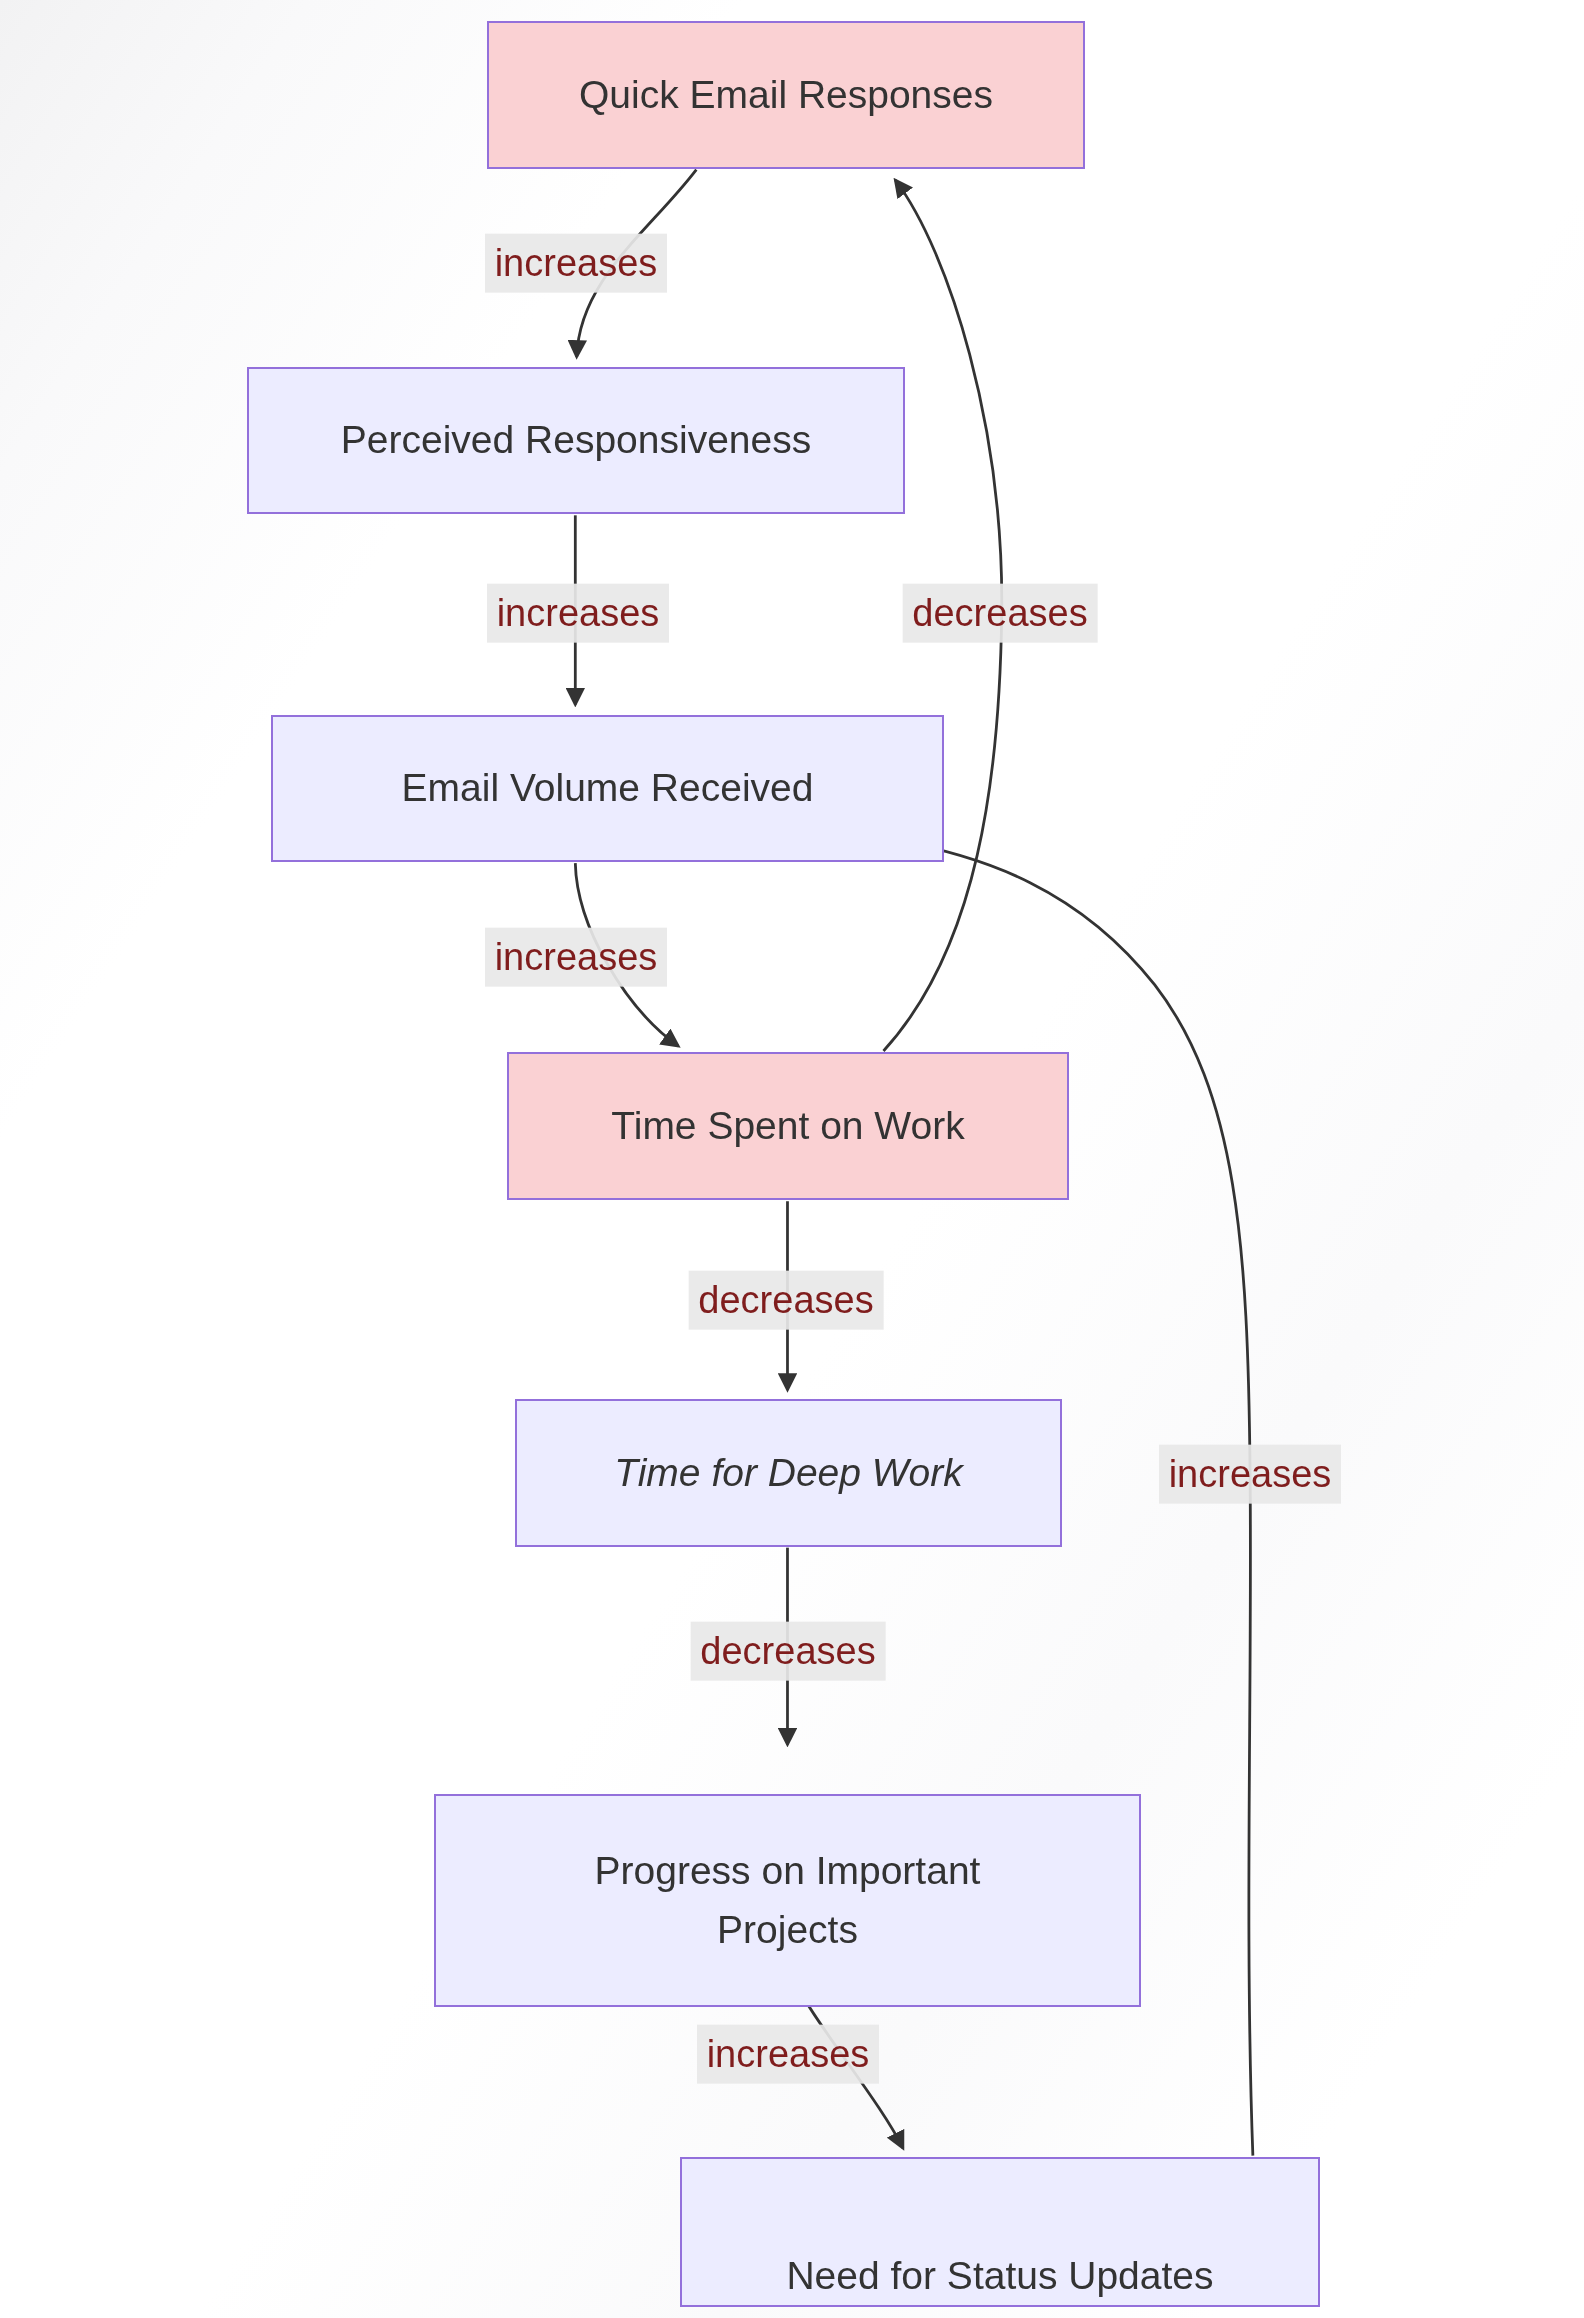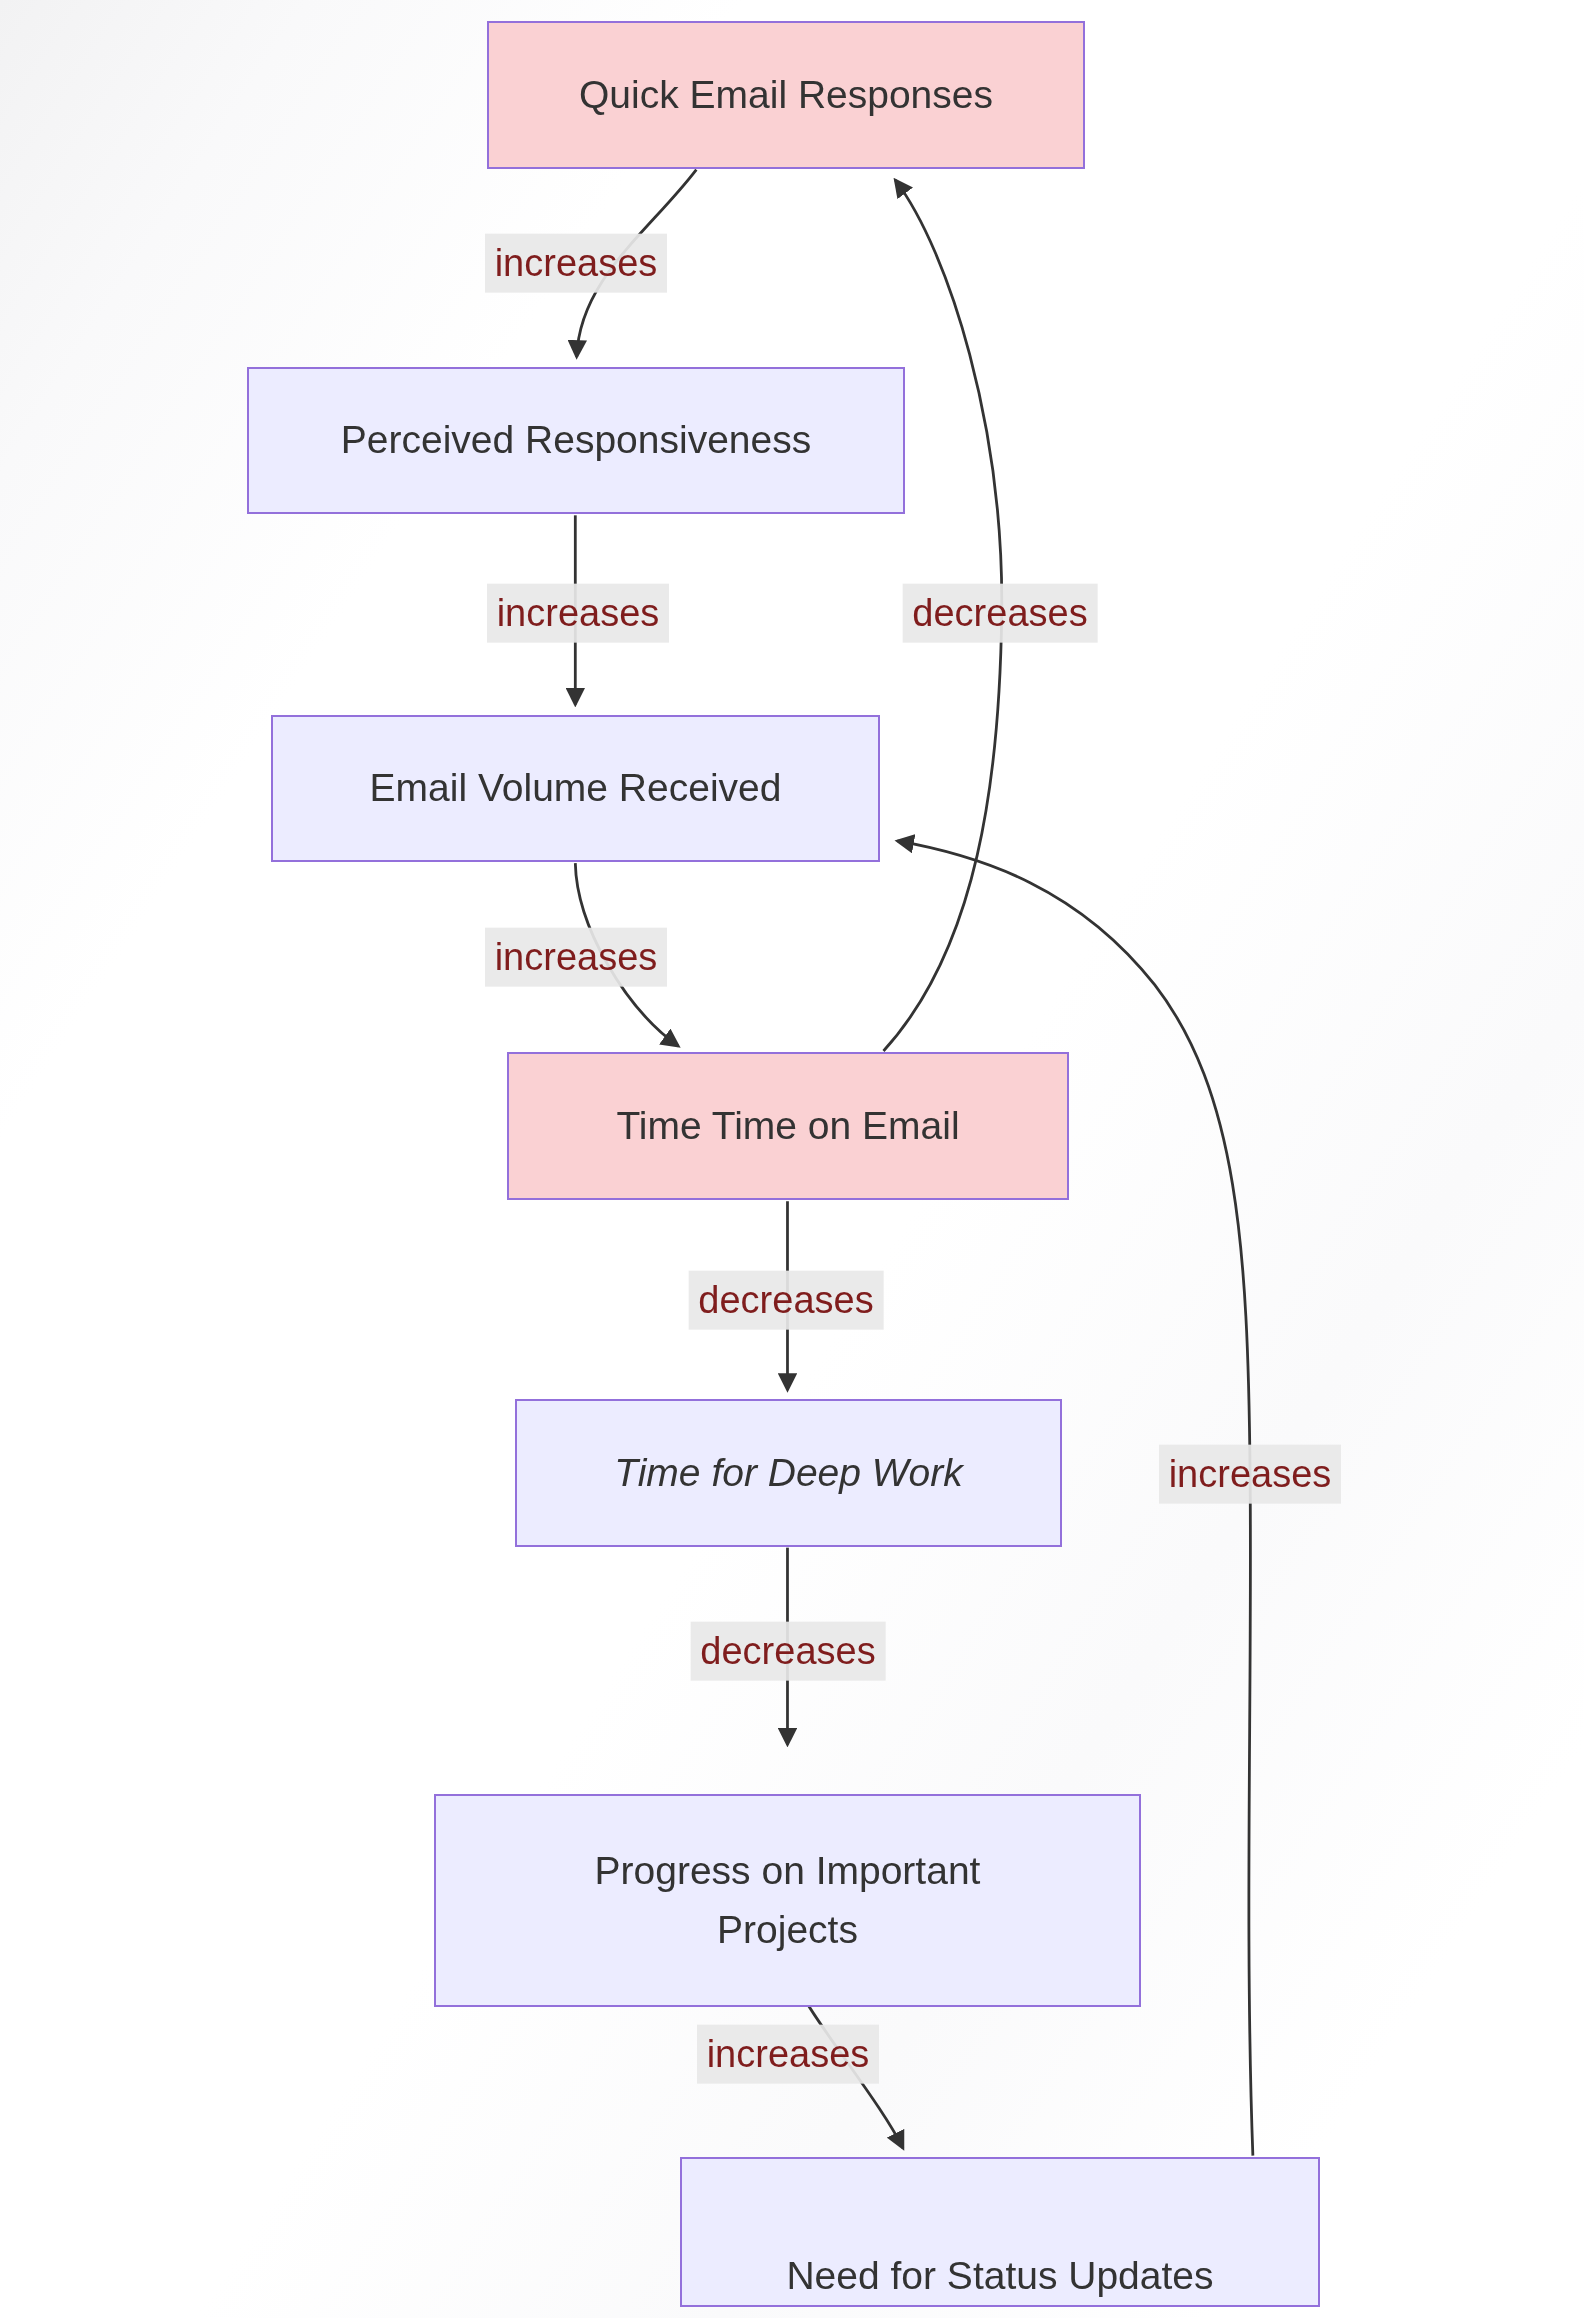--- a/index.html
+++ b/index.html
@@ -100,26 +100,26 @@
   <div class="edge-label" style="left:1250px; top:1474px;">increases</div>
 
   <div class="node pink" style="left:487px; top:21px; width:598px; height:148px;">
     <span class="node-label">Quick Email Responses</span>
   </div>
 
   <div class="node lavender" style="left:247px; top:367px; width:658px; height:147px;">
     <span class="node-label">Perceived Responsiveness</span>
   </div>
 
-  <div class="node lavender" style="left:271px; top:715px; width:609px; height:147px;">
+  <div class="node lavender" style="left:271px; top:715px; width:673px; height:147px;">
     <span class="node-label">Email Volume Received</span>
   </div>
 
   <div class="node pink" style="left:507px; top:1052px; width:562px; height:148px;">
-    <span class="node-label">Time Time on Email</span>
+    <span class="node-label">Time Spent on Work</span>
   </div>
 
   <div class="node lavender" style="left:515px; top:1399px; width:547px; height:148px;font-style:italic;">
     <span class="node-label">Time for Deep Work</span>
   </div>
 
   <div class="node lavender" style="left:434px; top:1794px; width:707px; height:213px;">
     <span class="node-label wrap">Progress on Important Projects</span>
   </div>
 

